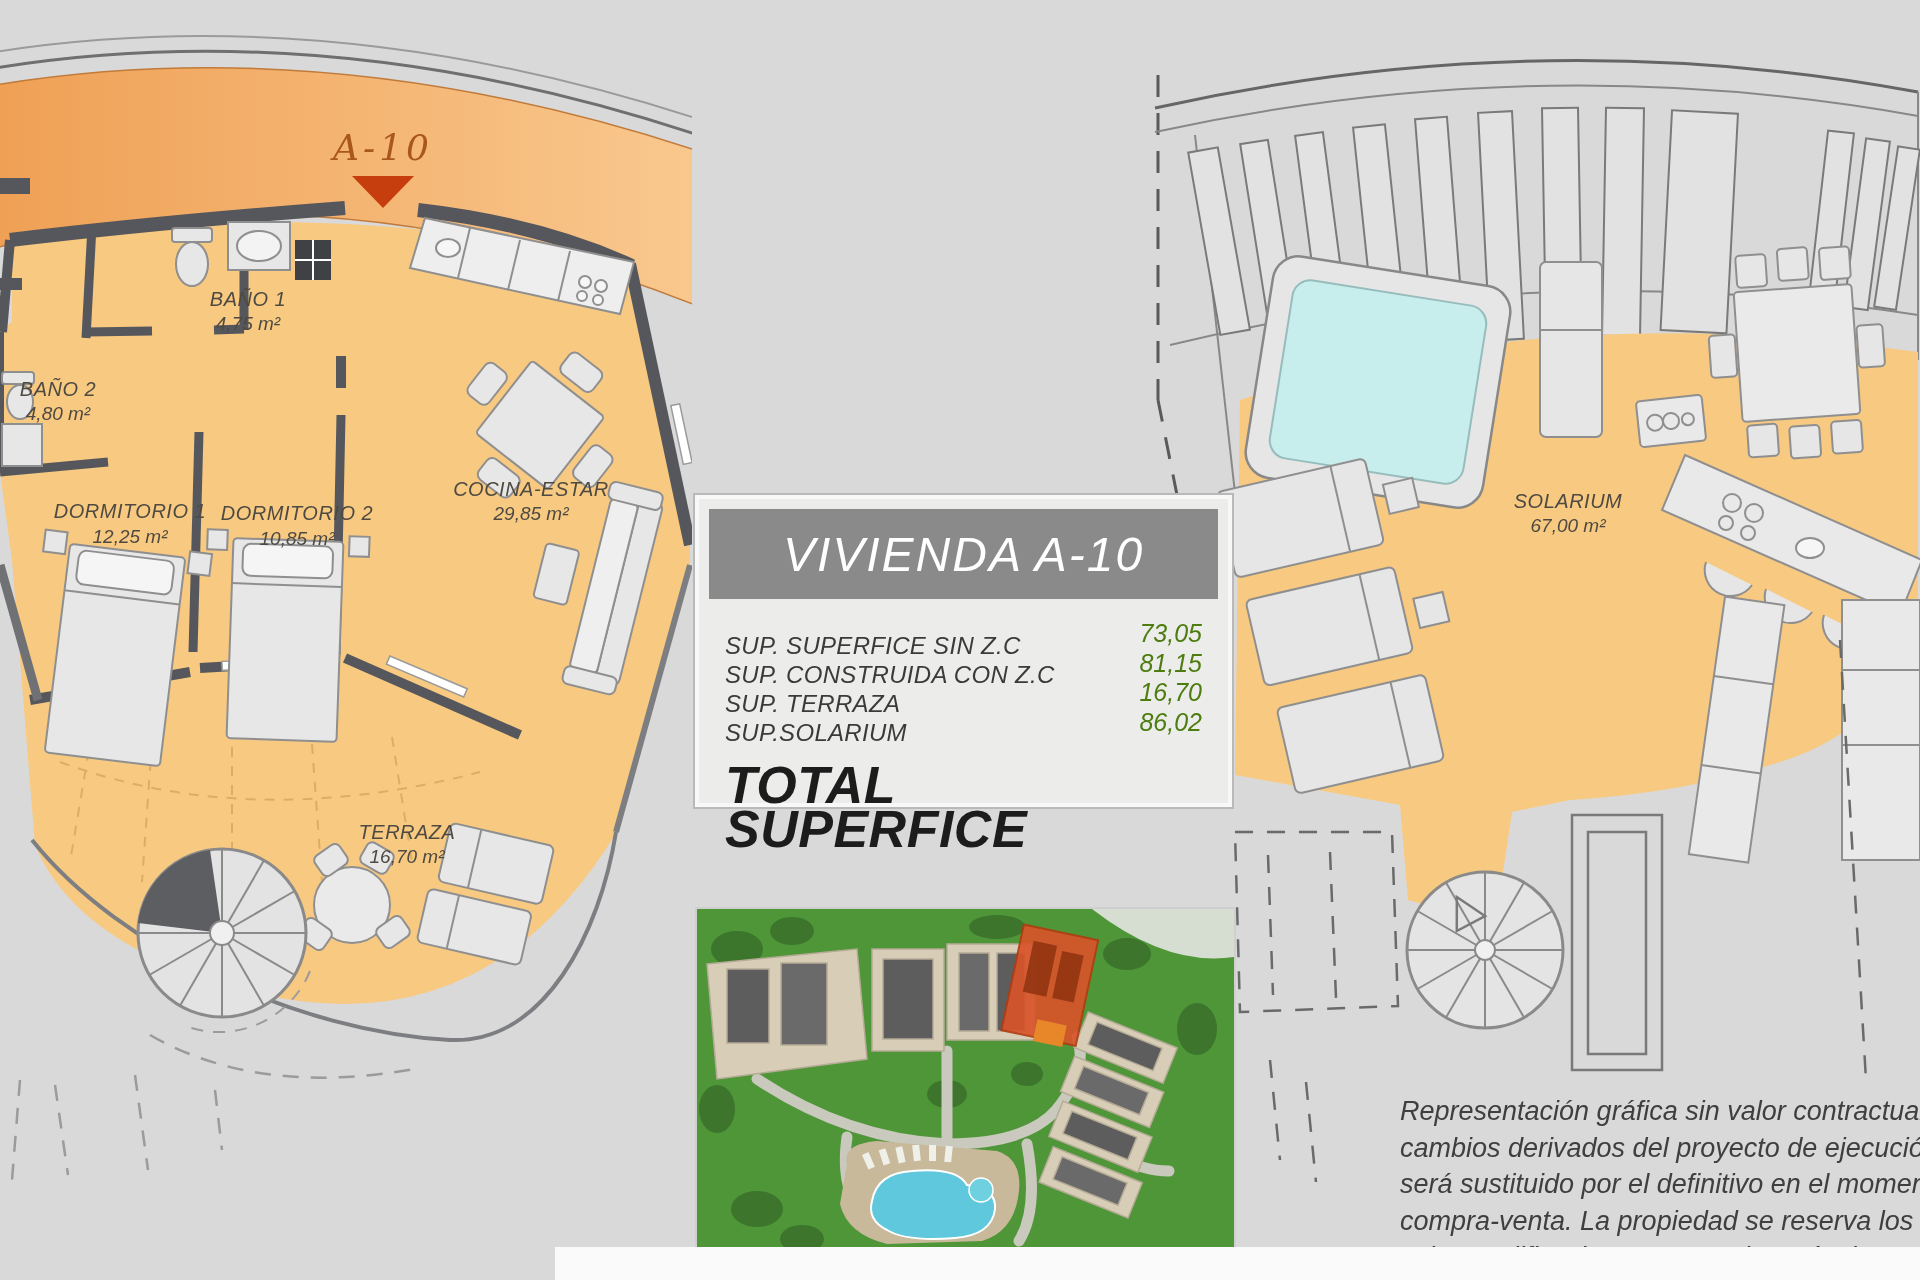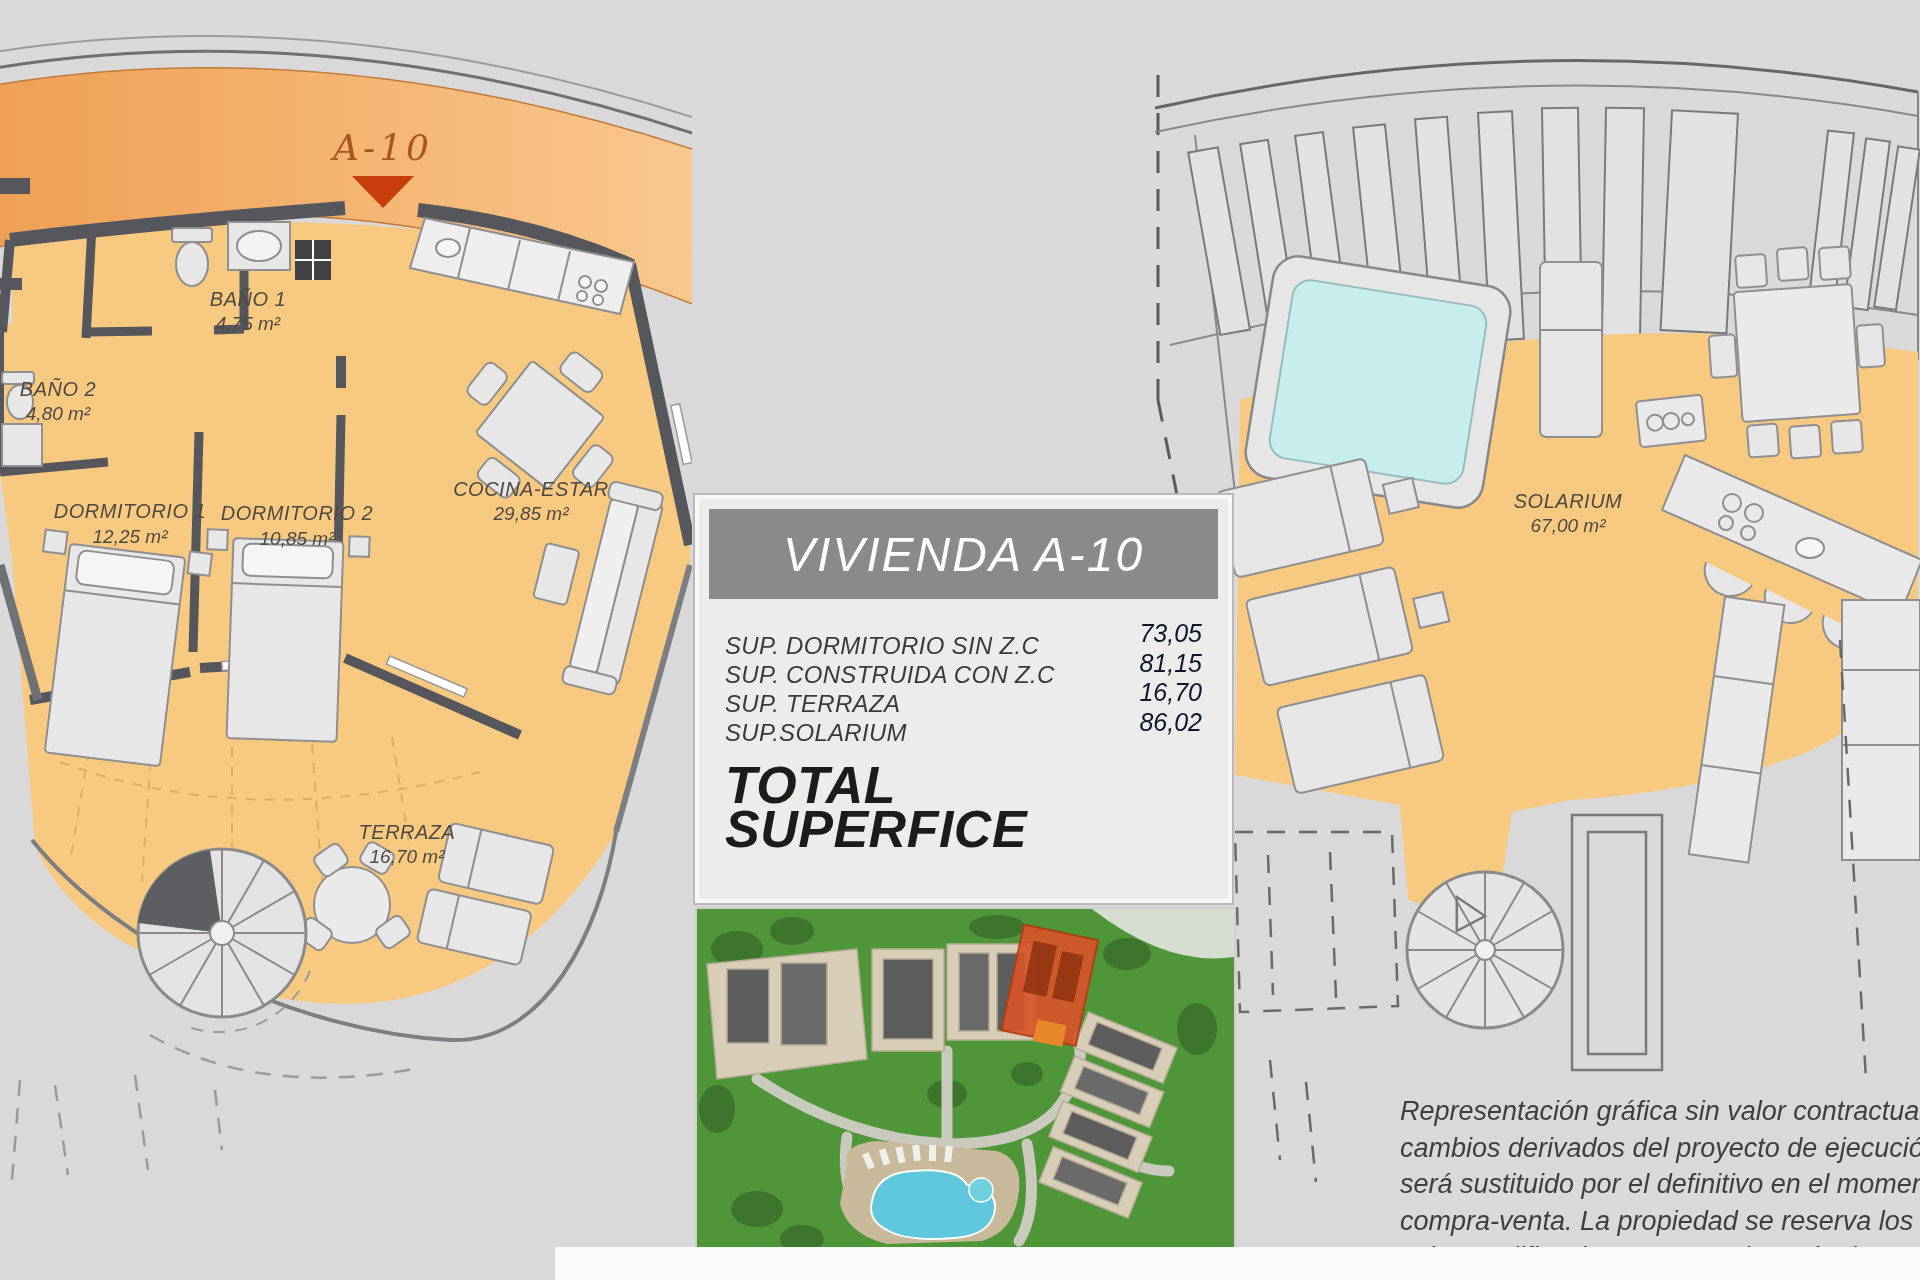--- a/index.html
+++ b/index.html
@@ -5,27 +5,27 @@
   html,body{margin:0;padding:0;}
   .page{position:relative;width:1920px;height:1280px;background:#d9d9d9;overflow:hidden;
         font-family:"Liberation Sans",sans-serif;font-style:italic;}
   svg{position:absolute;display:block;}
   .left-plan{left:0;top:0;}
   .right-plan{left:1140px;top:0;}
   .aerial{left:695px;top:907px;border:2px solid #cfcfcf;}
   .plan-label{font-family:"Liberation Sans",sans-serif;font-size:20px;fill:#4e4a42;letter-spacing:.5px;}
   .plan-label-sm{font-family:"Liberation Sans",sans-serif;font-size:19px;fill:#4e4a42;}
   .unit-marker{font-family:"DejaVu Serif",serif;font-size:36px;fill:#a9571d;letter-spacing:4px;}
-  .info-panel{position:absolute;left:695px;top:495px;width:537px;height:408px;box-sizing:border-box;
+  .info-panel{position:absolute;left:695px;top:495px;width:537px;height:312px;box-sizing:border-box;
       background:#ececeb;border:4px solid #f8f8f8;outline:2px solid #b9b9b9;}
   .title-box{margin:10px 10px 0 10px;background:#8a8a8a;color:#ffffff;text-align:center;
       padding:16px 0 14px 0;font-size:48px;line-height:60px;letter-spacing:2px;font-weight:400;}
   .measure-wrap{position:relative;margin:20px 26px 0 26px;height:126px;}
   .measure-labels{position:absolute;left:0;top:12px;font-size:24px;line-height:29px;color:#3a3a3a;letter-spacing:.3px;}
-  .measure-values{position:absolute;right:0;top:0;text-align:center;font-size:25px;line-height:29.5px;color:#0f172a;}
+  .measure-values{position:absolute;right:0;top:0;text-align:center;font-size:25px;line-height:29.5px;color:#4d7c0f;}
   .total-wrap{margin:18px 26px 0 26px;color:#1c1c1c;}
   .total-label{font-size:52px;font-weight:bold;letter-spacing:.5px;line-height:44px;}
   .total-value{font-size:43px;font-weight:bold;line-height:50px;}
   .total-value sup{font-size:26px;vertical-align:18px;}
   .disclaimer{position:absolute;left:1400px;top:1093px;width:565px;color:#3f3f3f;
       font-size:27px;line-height:36.5px;}
   .disclaimer .jline{text-align:justify;text-align-last:justify;white-space:nowrap;}
   .disclaimer .lline{text-align:left;}
   .bottom-strip{position:absolute;left:555px;top:1247px;width:1365px;height:33px;background:#fafafa;}
 </style>
@@ -353,21 +353,21 @@
       <text class="plan-label-sm" x="428" y="532">67,00 m²</text>
     </g>
   </svg>
 
   <div class="info-panel">
     <div class="title-box">
       <div>VIVIENDA A-10</div>
     </div>
     <div class="measure-wrap">
       <div class="measure-labels">
-        <div>SUP. DORMITORIO SIN Z.C</div>
+        <div>SUP. SUPERFICE SIN Z.C</div>
         <div>SUP. CONSTRUIDA CON Z.C</div>
         <div>SUP. TERRAZA</div>
         <div>SUP.SOLARIUM</div>
       </div>
       <div class="measure-values">
         <div>73,05</div>
         <div>81,15</div>
         <div>16,70</div>
         <div>86,02</div>
       </div>

